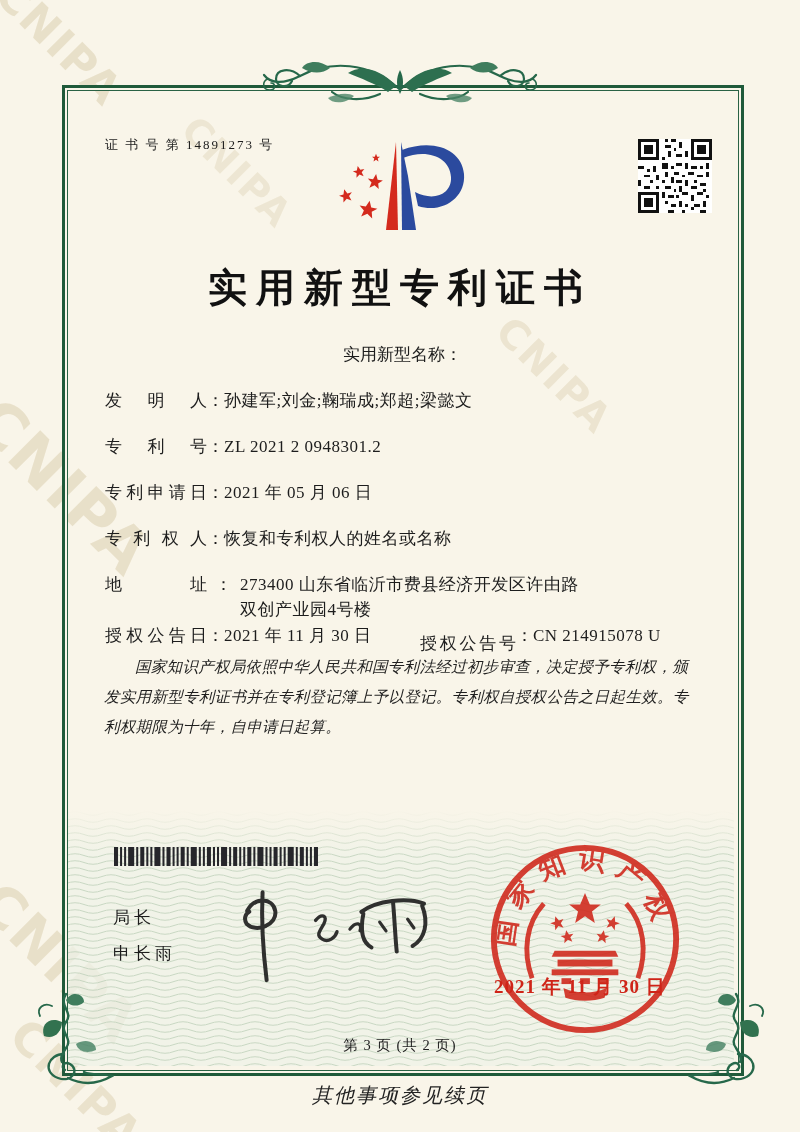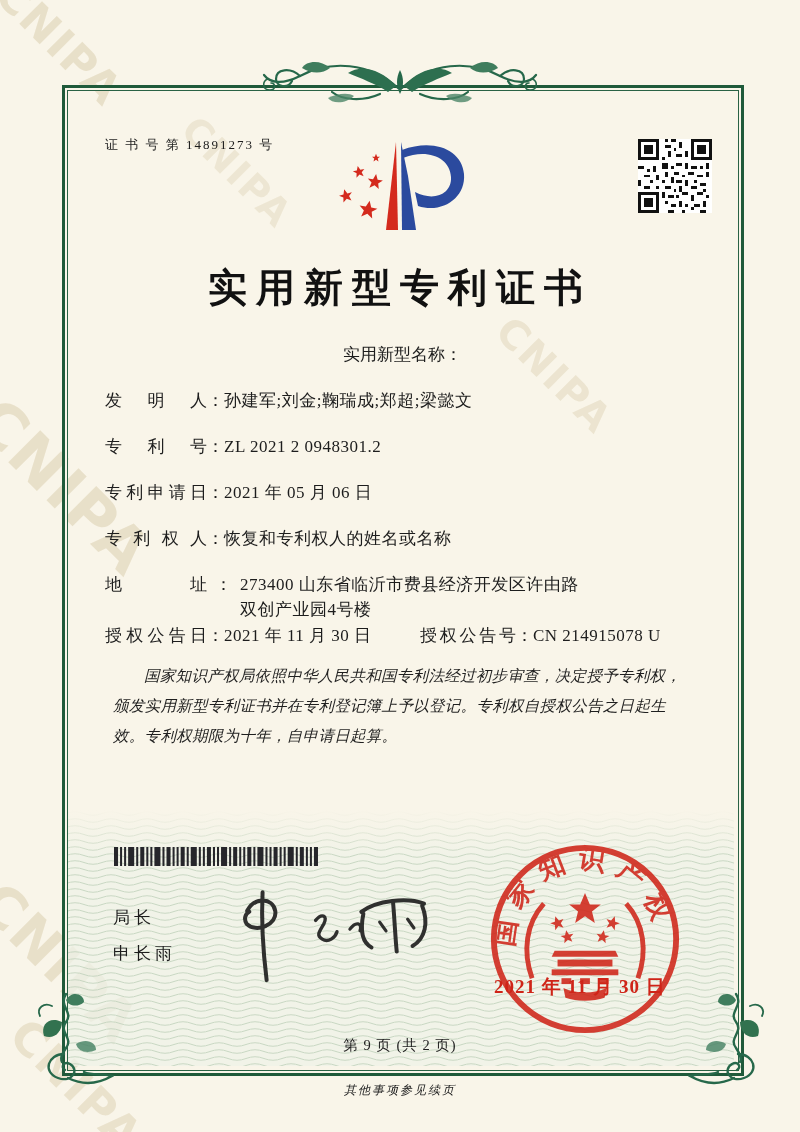--- a/index.html
+++ b/index.html
@@ -29,39 +29,39 @@
     position:absolute;left:0;right:0;top:238px;text-align:center;z-index:4;
     font-size:39px;font-weight:700;letter-spacing:9px;color:#111;margin-top:23px;
   }
   .field-row{position:absolute;left:105px;width:595px;display:flex;font-size:17px;z-index:4;line-height:1.45;justify-content:center;}
   .field-label{flex:0 0 102px;text-align:justify;text-align-last:justify;}
   .field-colon{flex:0 0 auto;}
   .field-value{flex:1 1 auto;letter-spacing:.5px;}
   .row-1{top:343px}.row-2{top:389px}.row-3{top:435px}.row-4{top:481px}
   .row-5{top:527px}.row-6{top:573px}.row-7{top:624px}
   .grant-no-group{position:absolute;left:315px;top:0;display:flex;}
-  .grant-no-group .field-label{flex:0 0 96px;}
+  .grant-no-group .field-label{flex:0 0 96px;margin-top:8px;}
   .body-text{position:absolute;left:104px;top:652px;width:594px;z-index:4;}
   .body-text p{
-    margin:9px;font-size:15.5px;line-height:1.92;text-indent:2em;
+    margin:0;font-size:15.5px;line-height:1.92;text-indent:2em;
     font-style:italic;color:#1f1f1f;letter-spacing:.3px;
   }
   .barcode{position:absolute;left:114px;top:847px;z-index:4;}
   .sig-label{position:absolute;left:113px;font-size:17px;letter-spacing:4px;z-index:4;}
   .sig-title{top:906px}.sig-name{top:942px}
   .signature{position:absolute;left:212px;top:882px;z-index:4;}
   .seal{position:absolute;left:487px;top:841px;z-index:4;opacity:.92;}
   .seal-date{
     position:absolute;left:494px;top:974px;z-index:5;color:#cf2418;
     font-size:19px;font-weight:700;letter-spacing:1px;white-space:nowrap;
   }
   .page-info{position:absolute;left:0;right:0;top:1036px;text-align:center;font-size:14.5px;z-index:4;letter-spacing:1px;}
   .footer-note{
     position:absolute;left:0;right:0;top:1082px;text-align:center;z-index:4;
-    font-size:12px;font-style:italic;letter-spacing:2px;color:#222;
+    font-size:20px;font-style:italic;letter-spacing:2px;color:#222;
   }
   .ornament{position:absolute;z-index:4;pointer-events:none;}
   .orn-top{left:258px;top:52px;}
   .orn-bl{left:32px;top:992px;}
   .orn-br{left:688px;top:992px;transform:scaleX(-1);}
 </style>
 </head>
 <body>
 
 <div class="page">
@@ -346,17 +346,17 @@
           <rect x="95" y="140" width="10" height="6"></rect>
           <rect x="114" y="140" width="10" height="6"></rect>
         <path d="M78,150 C90,156 110,156 122,150 L120,160 C108,164 92,164 80,160 Z"></path>
         <path d="M46,140 C36,112 40,84 58,64" fill="none" stroke="#cf2418" stroke-width="5"></path>
         <path d="M154,140 C164,112 160,84 142,64" fill="none" stroke="#cf2418" stroke-width="5"></path>
       </g>
     </g>
   </svg>
   <div class="seal-date">2021 年 11 月 30 日</div>
 
-  <div class="page-info">第 9 页 (共 2 页)</div>
+  <div class="page-info">第 3 页 (共 2 页)</div>
 
   <div class="footer-note">其他事项参见续页</div>
 
 </div>
 
 </body></html>

